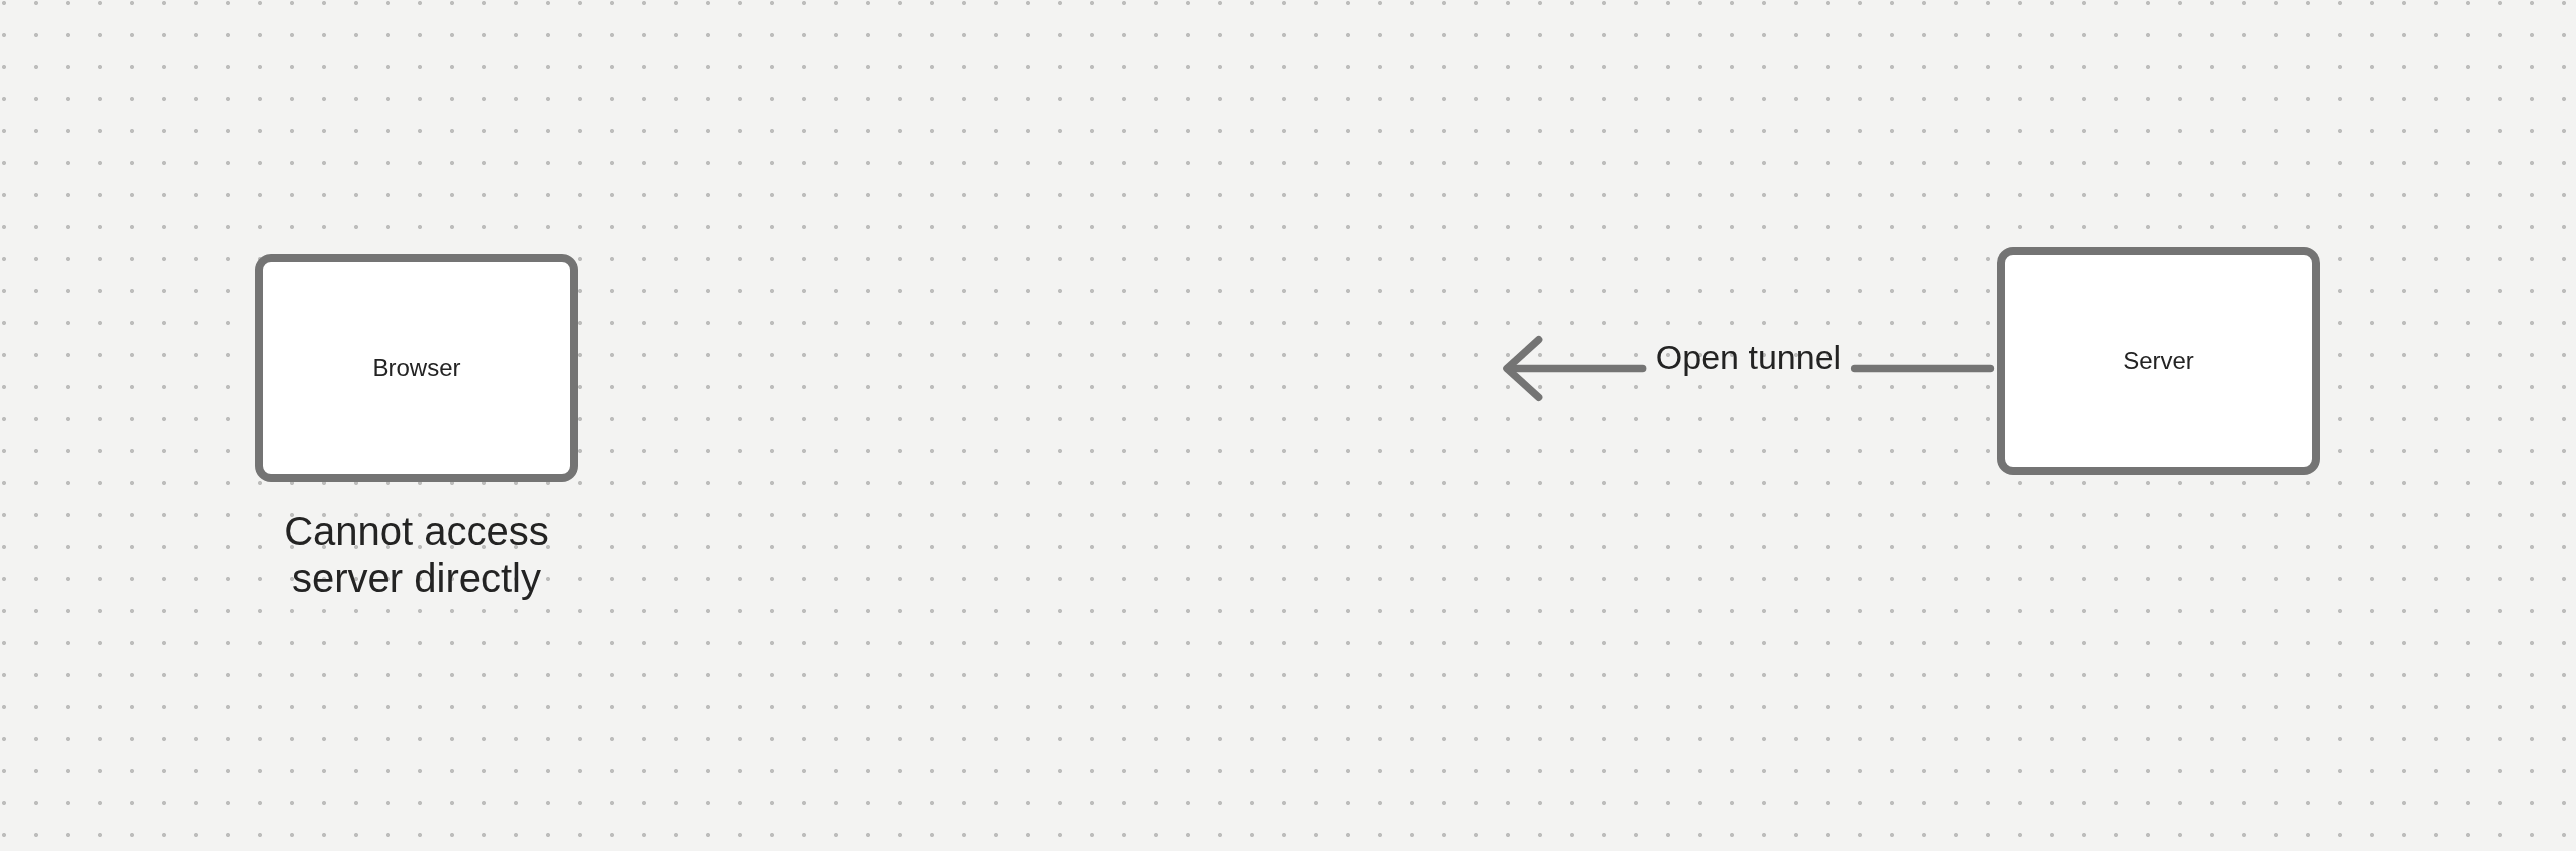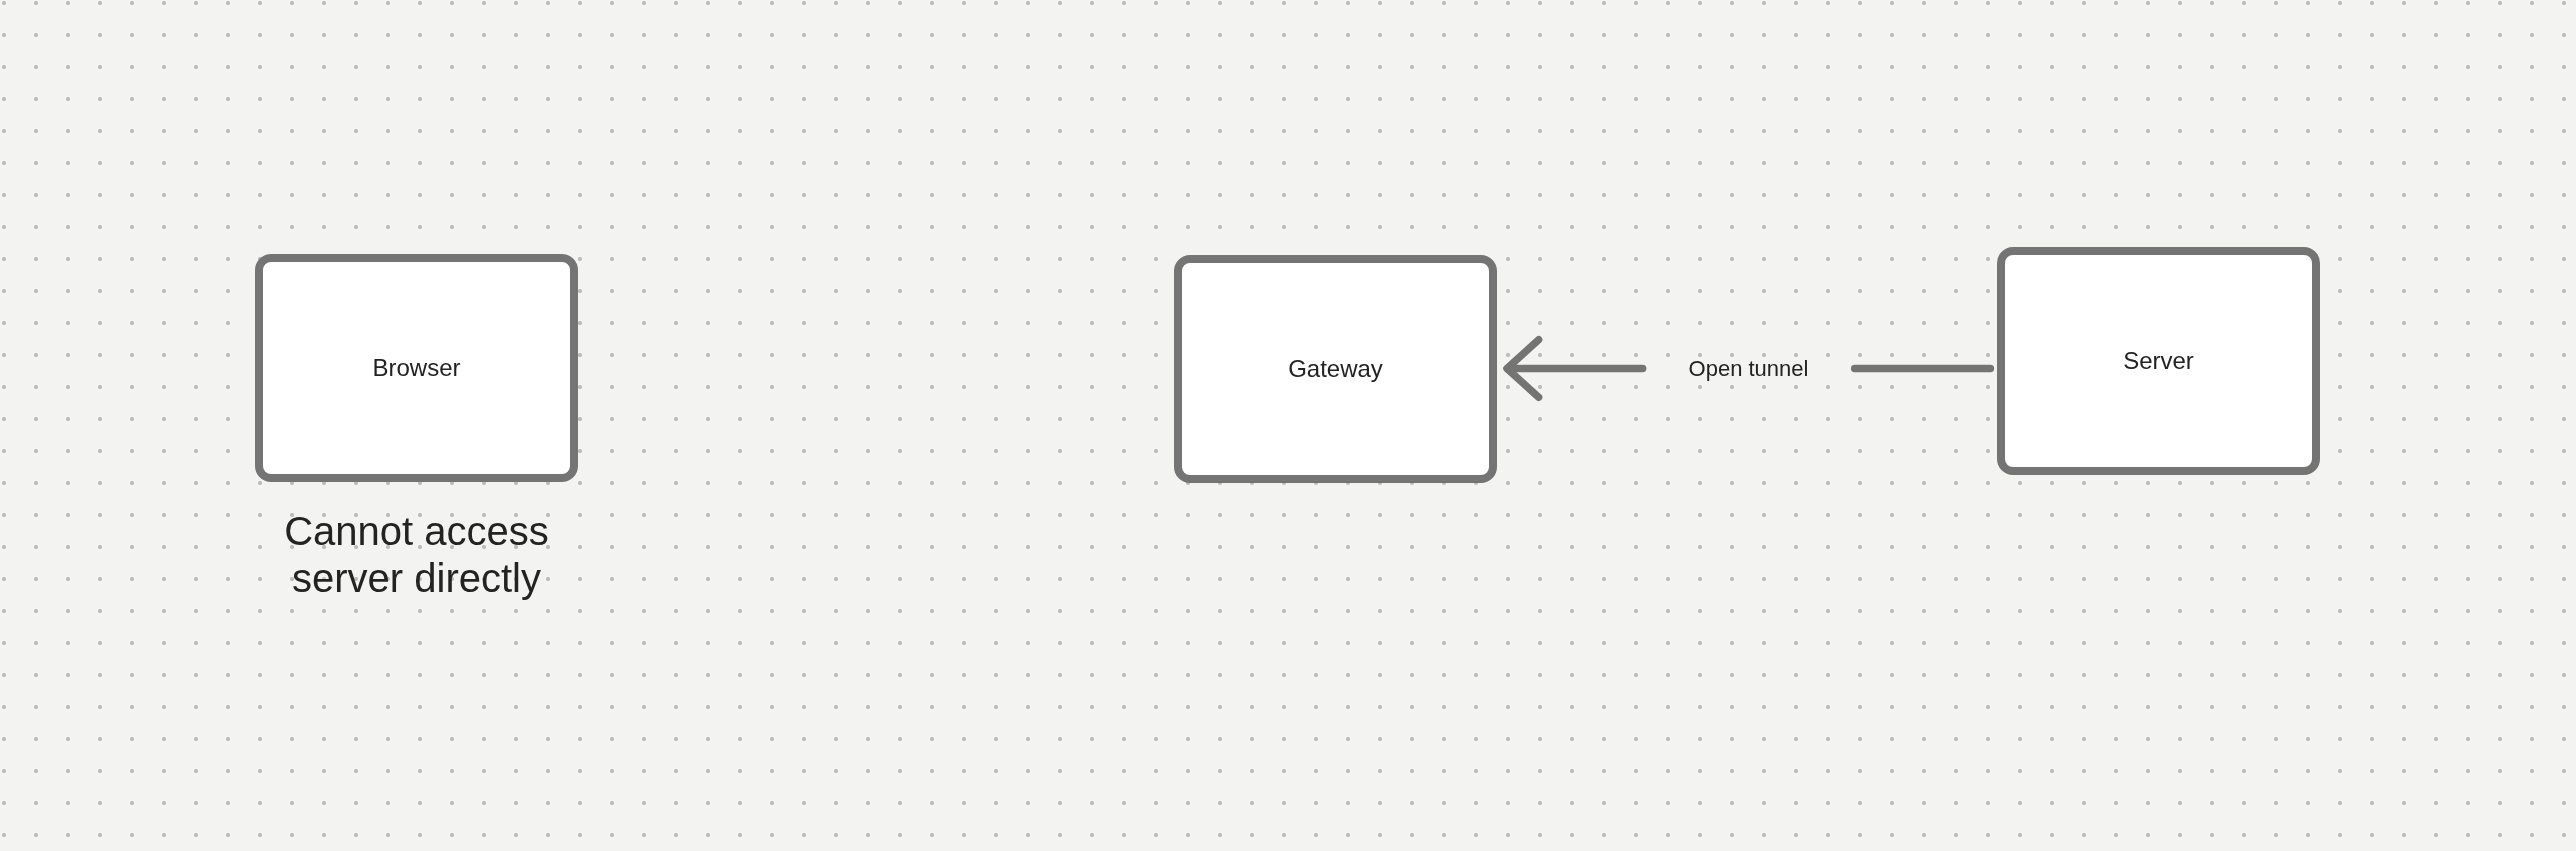--- a/index.html
+++ b/index.html
@@ -51,24 +51,24 @@
   .arrow-layer path {
     stroke: #747474;
     stroke-width: 7.5;
     fill: none;
     stroke-linecap: round;
     stroke-linejoin: round;
   }
   .edge-label {
     position: absolute;
     left: 1600px;
-    top: 346px;
+    top: 334px;
     width: 297px;
     text-align: center;
-    font-size: 22px;
+    font-size: 34px;
     line-height: 46px;
     color: #232323;
     white-space: nowrap;
   }
   .caption {
     position: absolute;
     left: 235px;
     top: 508px;
     width: 363px;
     text-align: center;
@@ -80,23 +80,20 @@
 </style>
 </head>
 <body>
 
 <div class="canvas">
 
   <div class="node node-browser">
     <span class="node-label">Browser</span>
   </div>
 
-  <div class="node node-gateway">
-    <span class="node-label">Gateway</span>
-  </div>
 
   <div class="node node-server">
     <span class="node-label">Server</span>
   </div>
 
   <svg class="arrow-layer" viewBox="0 0 2600 859" xmlns="http://www.w3.org/2000/svg">
     <path d="M1553 343 L1521 372 L1553 401"></path>
     <path d="M1524 372 H1658"></path>
     <path d="M1872 372 H2009"></path>
   </svg>

